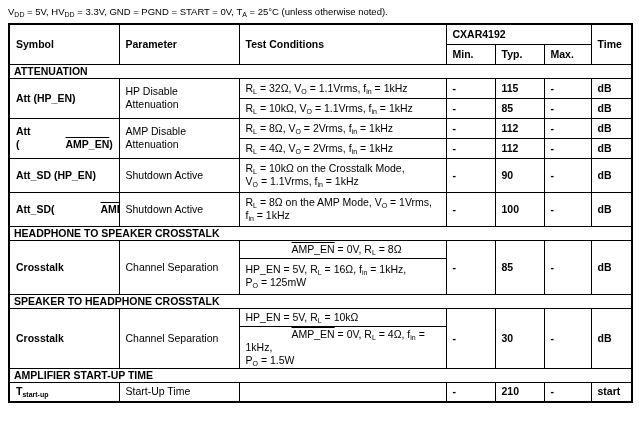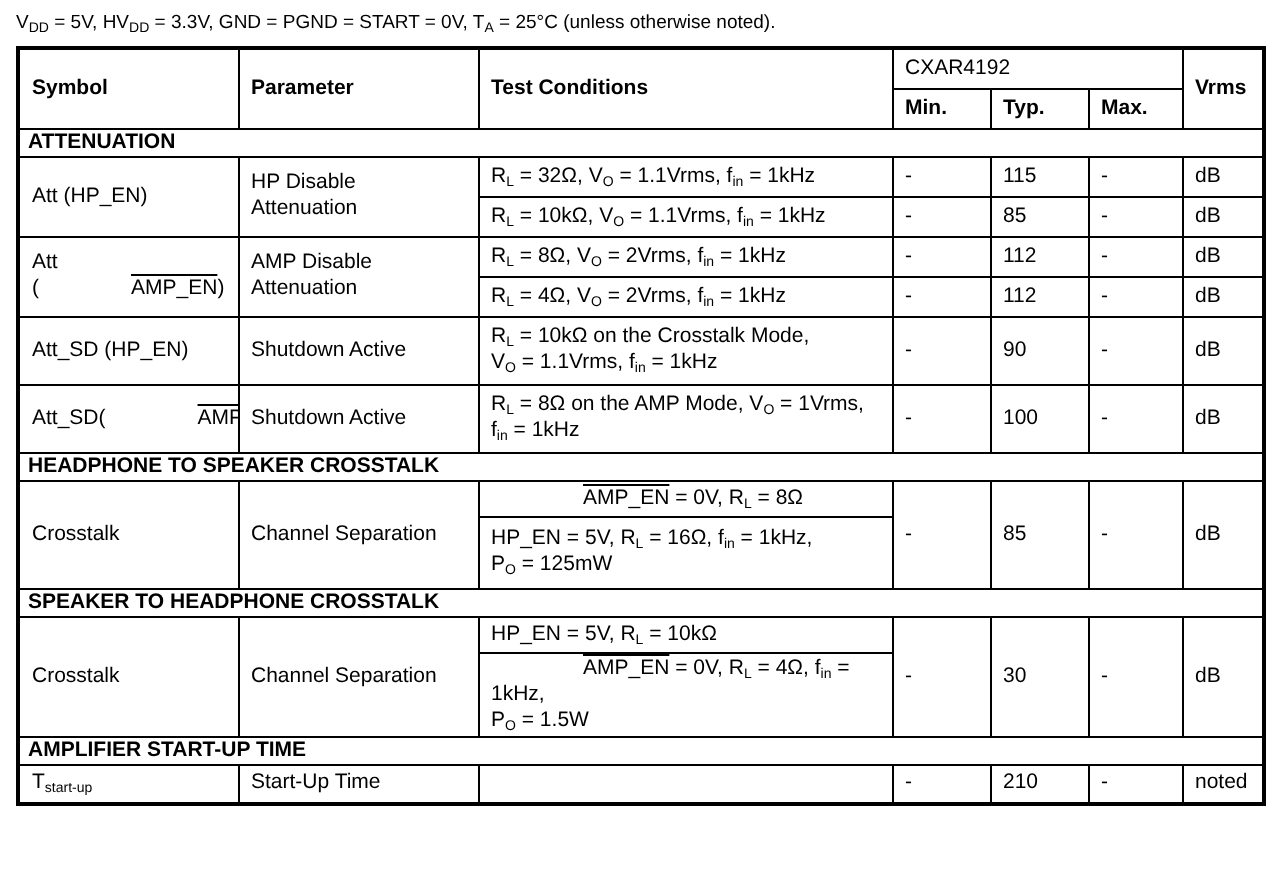--- a/index.html
+++ b/index.html
@@ -39,21 +39,21 @@
   }
   table.spec td {
     border: 1px solid #000;
     font-size: 10.5px;
     line-height: 13px;
     padding: 1px 6px;
     vertical-align: middle;
     overflow: hidden;
     text-align: left;
   }
-  td.c { text-align: center; padding: 1px 2px; }
+  td.c { text-align: center; padding: 1px 2px; font-weight: bold; }
   td.b { font-weight: bold; }
   tr.head td { height: 20px; }
   tr.sec td {
     font-weight: bold;
     height: 13px;
     padding: 0 4px;
     font-size: 10.5px;
   }
   tr.h20 > td { height: 20px; }
   tr.h34 > td { height: 34px; }
@@ -78,21 +78,21 @@
         <col style="width:47px">
         <col style="width:41px">
     </colgroup>
 
     <tbody>
         <tr class="head">
       <td rowspan="2" class="c b">Symbol</td>
       <td rowspan="2" class="c b">Parameter</td>
       <td rowspan="2" class="c b">Test Conditions</td>
       <td colspan="3" class="c">CXAR4192</td>
-      <td rowspan="2" class="c b">Vrms</td>
+      <td rowspan="2" class="c b">Time</td>
     </tr>
     <tr class="head">
       <td class="c b">Min.</td>
       <td class="c b">Typ.</td>
       <td class="c b">Max.</td>
     </tr>
 
     <tr class="sec">
       <td colspan="7">ATTENUATION</td>
     </tr>
@@ -186,17 +186,17 @@
     <tr class="sec">
       <td colspan="7">AMPLIFIER START-UP TIME</td>
     </tr>
     <tr class="h20">
       <td class="c"><span>T</span><sub>start-up</sub></td>
       <td><span>Start-Up Time</span></td>
       <td></td>
       <td class="c">-</td>
       <td class="c">210</td>
       <td class="c">-</td>
-      <td class="c">noted</td>
+      <td class="c">start</td>
     </tr>
   </tbody>
     </table>
 </div>
 
 </body></html>

